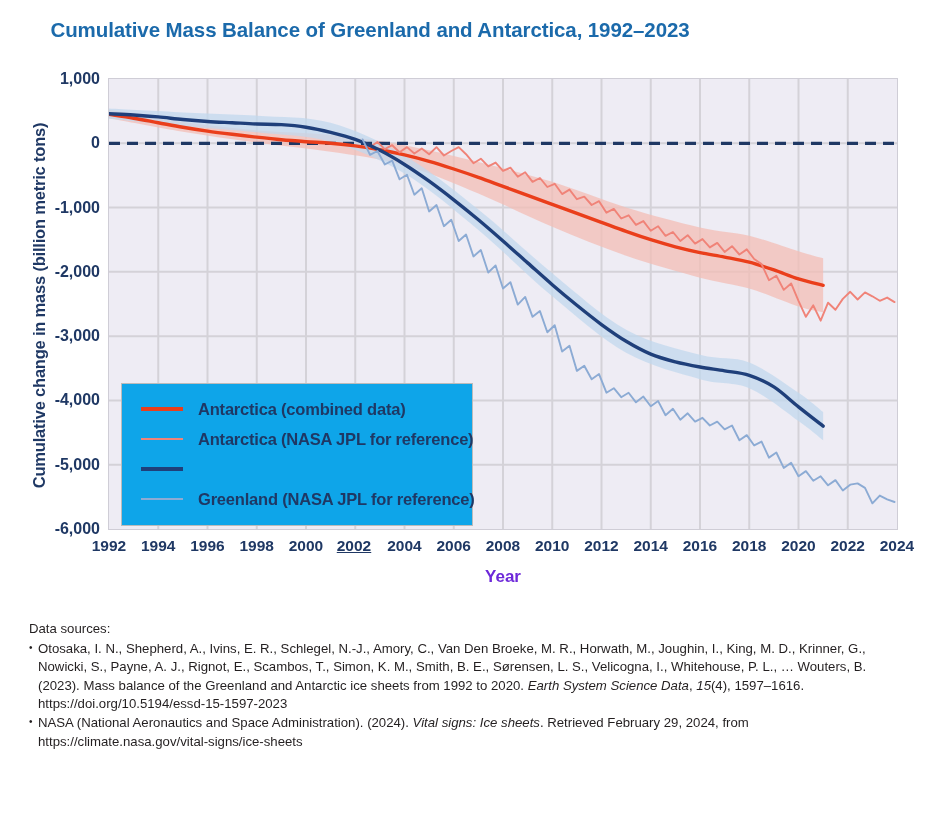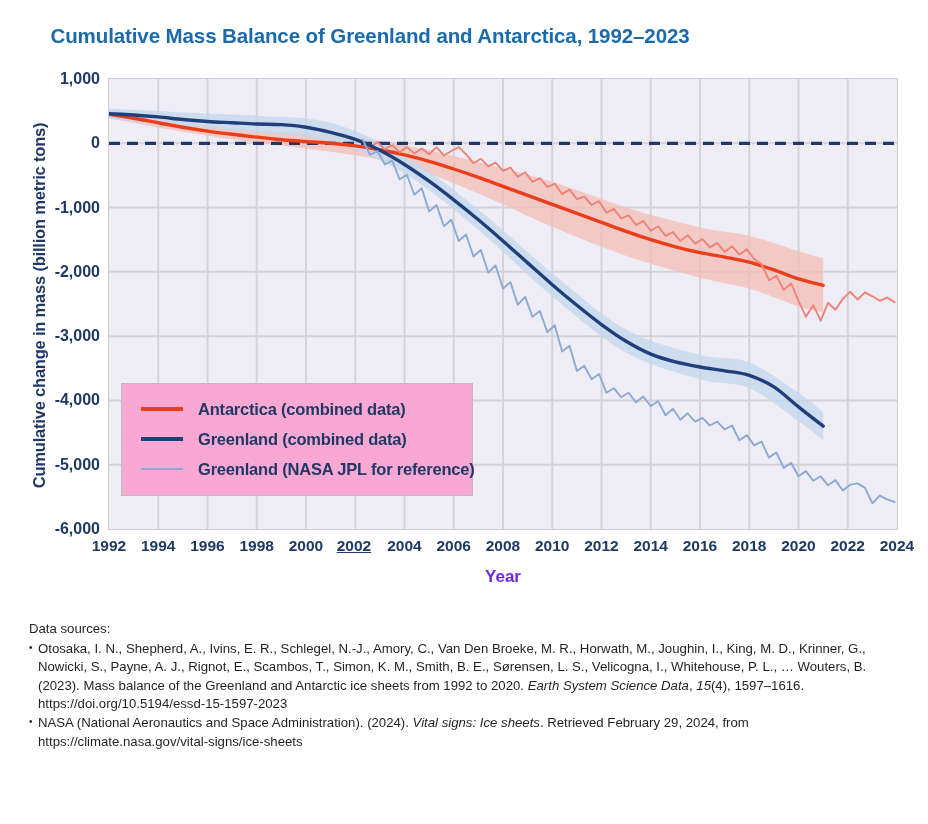--- a/index.html
+++ b/index.html
@@ -12,21 +12,21 @@
     height: 824px;
     position: relative;
     font-family: "Liberation Sans", sans-serif;
     overflow: hidden;
   }
 
   
   #chart-title {
     position: absolute;
     left: 0;
-    top: 24px;
+    top: 18px;
     width: 740px;
     text-align: center;
     font-size: 20.5px;
     font-weight: bold;
     color: #1b6aab;
     letter-spacing: -0.1px;
   }
 
   
   #figure {
@@ -109,21 +109,21 @@
     color: #1f3864;
     transform: translateX(-35px);
   }
 
   
   #legend {
     position: absolute;
     left: 121px;
     top: 383px;
     width: 352px;
-    background: #f9a8d4;
+    background: #0ea5e9;
     border: 1px solid #bbbbbb;
     padding: 10px 0 11px 0;
     box-sizing: border-box;
   }
   .legend-row {
     display: flex;
     align-items: center;
     height: 30px;
     padding-left: 19px;
   }
@@ -250,22 +250,25 @@
         </g>
     </svg>
   </div>
 
   <div id="legend">
       <div class="legend-row">
         <span class="legend-swatch" style="border-top-color: rgb(234, 62, 27); border-top-width: 4px;"></span>
         <span class="legend-label">Antarctica (combined data)</span>
       </div>
       <div class="legend-row">
+        <span class="legend-swatch" style="border-top-color: rgb(240, 131, 120); border-top-width: 2.5px;"></span>
+        <span class="legend-label">Antarctica (NASA JPL for reference)</span>
+      </div>
+      <div class="legend-row">
         <span class="legend-swatch" style="border-top-color: rgb(31, 63, 122); border-top-width: 4px;"></span>
-        <span class="legend-label">Greenland (combined data)</span>
       </div>
       <div class="legend-row">
         <span class="legend-swatch" style="border-top-color: rgb(140, 171, 212); border-top-width: 2.5px;"></span>
         <span class="legend-label">Greenland (NASA JPL for reference)</span>
       </div>
     </div>
 
 </div>
 
 <div id="footnotes">

